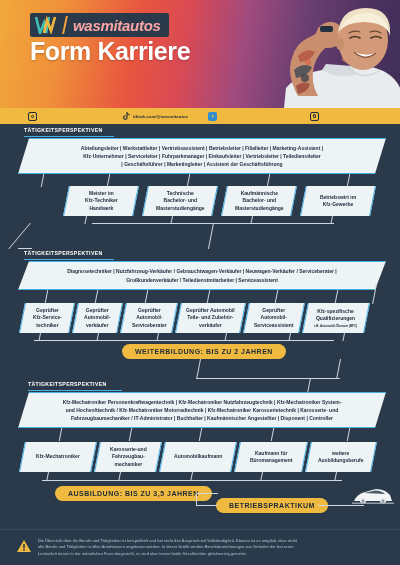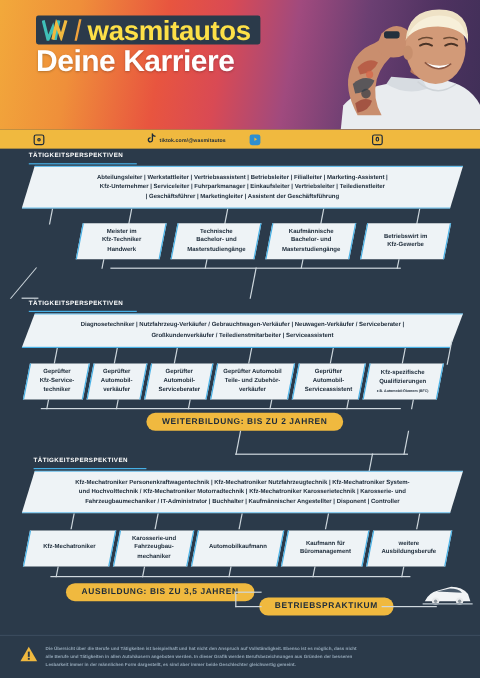--- a/index.html
+++ b/index.html
@@ -29,21 +29,21 @@
     position:absolute; left:30px; top:13px;
     display:flex; align-items:center; height:24px;
     background:#2b3a4a; padding:0 8px 0 4px; border-radius:2px;
   }
   .logo-mark {
     width:24px; height:20px; display:flex; align-items:center; justify-content:center;
     margin-right:4px;
   }
   .logo-sep { width:2px; height:18px; background:#f0a23c; margin:0 7px 0 2px; transform:skewX(-12deg); }
   .logo-word {
-    color:#fde047; font-size:23px; font-weight:bold;
+    color:#fca5a5; font-size:15px; font-style:italic; font-weight:bold;
     letter-spacing:-0.3px; line-height:1;
   }
   .hero-title {
     position:absolute; left:30px; top:38px;
     color:#ffffff; font-size:25px; font-weight:bold; line-height:1.07;
     letter-spacing:-0.4px;
     text-shadow:0 1px 2px rgba(0,0,0,.25);
   }
 
   
@@ -182,21 +182,21 @@
       <svg width="23" height="18" viewBox="0 0 23 18" xmlns="http://www.w3.org/2000/svg">
         <path d="M1 1 L5 17 L9 7 L11 17 L14 1" stroke="#3fbfb8" stroke-width="2.6" fill="none" stroke-linejoin="miter"></path>
         <path d="M9 17 L12 4 L16 15 L20 1" stroke="#f0b93f" stroke-width="2.6" fill="none" stroke-linejoin="miter"></path>
       </svg>
     </span>
     <span class="logo-sep"></span>
     <span class="logo-word">wasmitautos</span>
   </div>
 
   <div class="hero-title">
-    <div>Deine Karriere</div>
+    <div>Form Karriere</div>
   </div>
 </div>
 
 <div class="social-bar">
 
   <div class="soc soc-ig">
     <span class="sqicon">
       <span style="position:absolute;left:2px;top:2px;width:3.4px;height:3.4px;border:1px solid #1d2b3a;border-radius:50%"></span>
     </span>
   </div>

